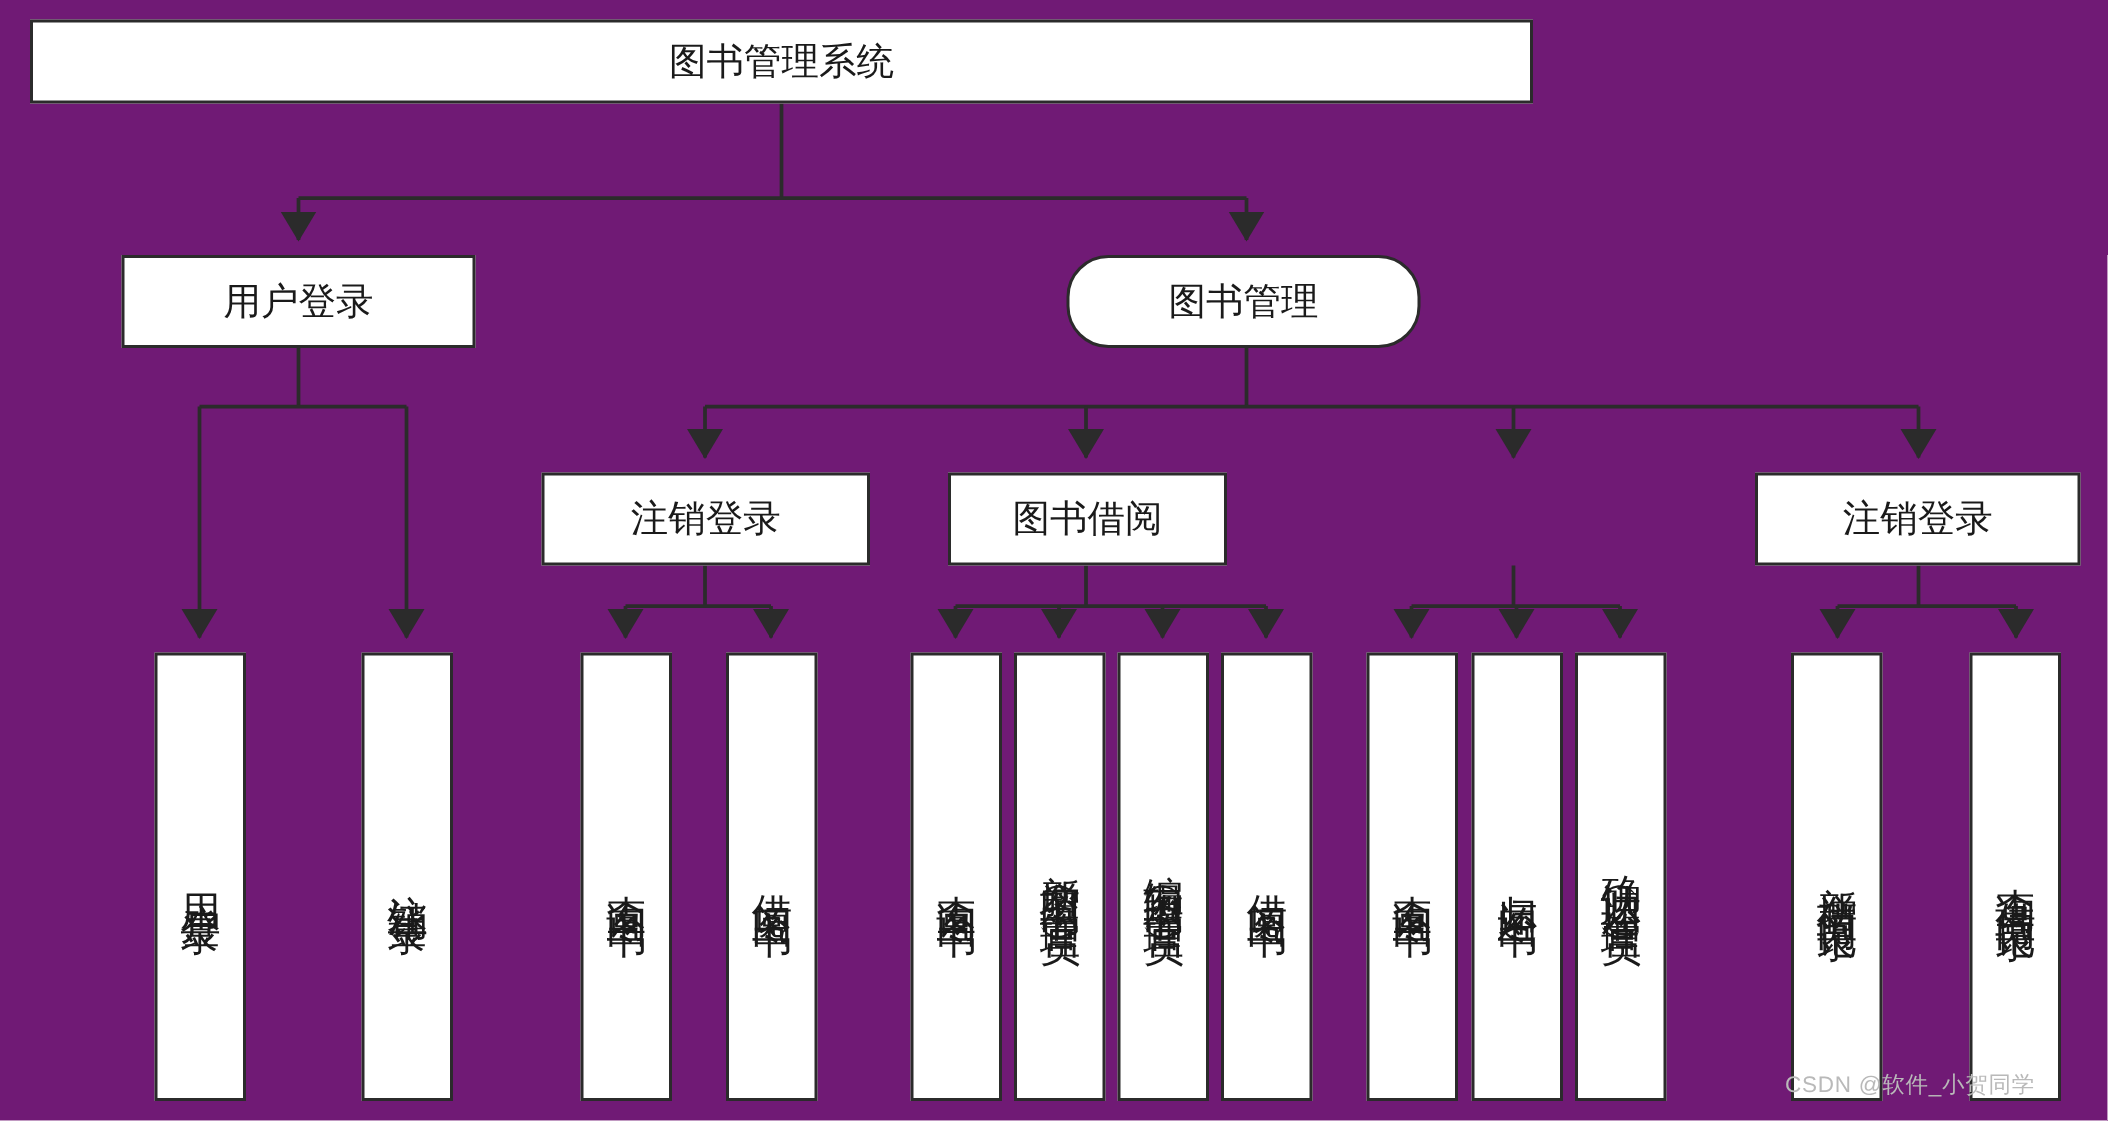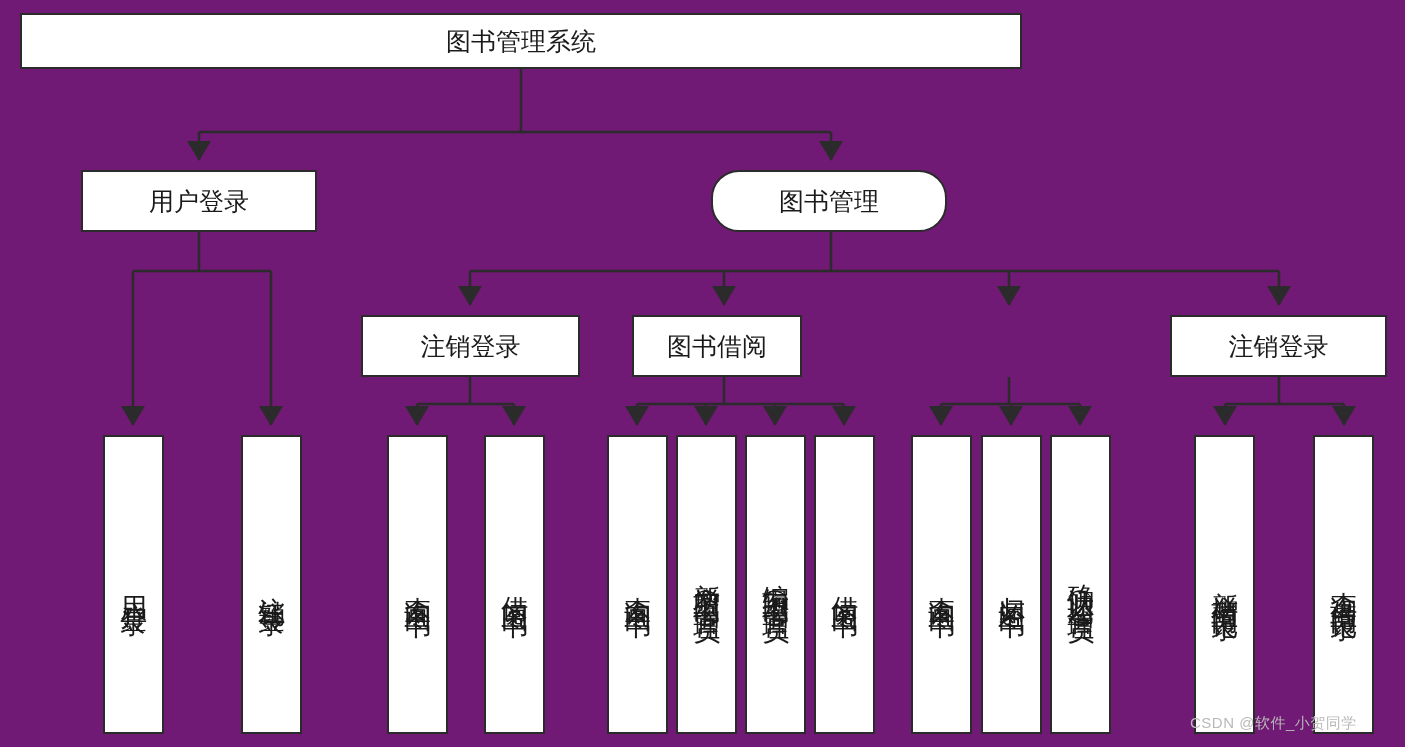--- a/index.html
+++ b/index.html
@@ -128,21 +128,21 @@
   <div class="node horiz" style="left:81px; top:170px; width:236px; height:62px;">
     <span class="label">用户登录</span>
   </div>
   <div class="node horiz" style="left:711px; top:170px; width:236px; height:62px;border-radius:28px;">
     <span class="label">图书管理</span>
   </div>
 
   <div class="node horiz" style="left:361px; top:315px; width:219px; height:62px;">
     <span class="label">注销登录</span>
   </div>
-  <div class="node horiz" style="left:632px; top:315px; width:170px; height:62px;">
+  <div class="node horiz" style="left:632px; top:315px; width:186px; height:62px;">
     <span class="label">图书借阅</span>
   </div>
   <div class="node horiz" style="left:1170px; top:315px; width:217px; height:62px;">
     <span class="label">注销登录</span>
   </div>
 
   <div class="node vert" style="left:103px; top:435px; width:61px; height:299px;">
     <span class="label">用户登录</span>
   </div>
   <div class="node vert" style="left:241px; top:435px; width:61px; height:299px;">

